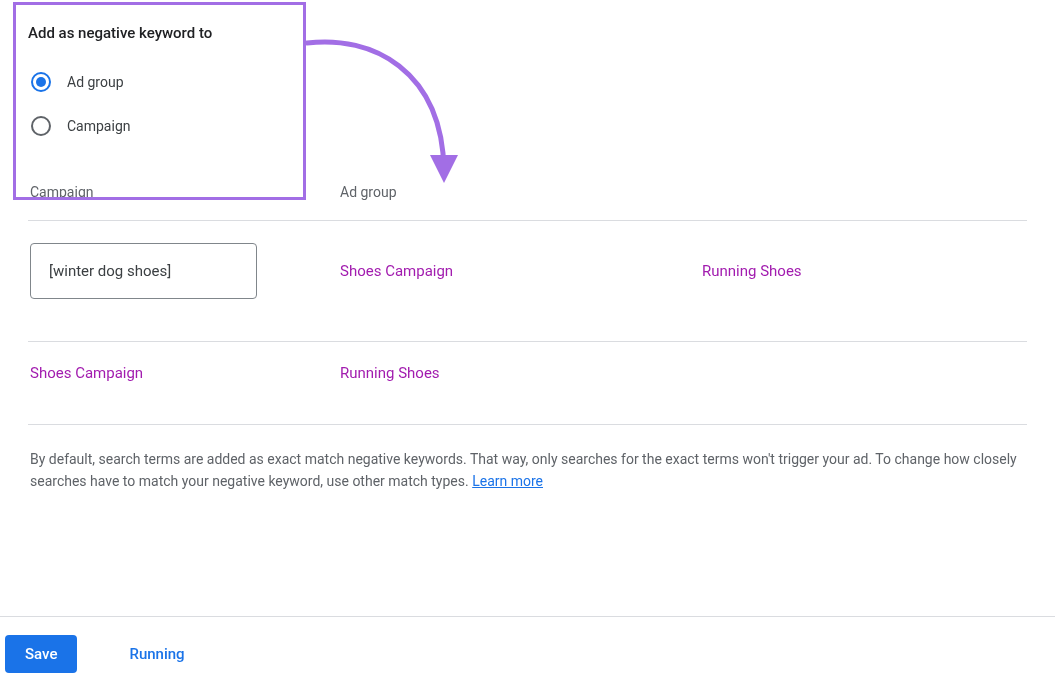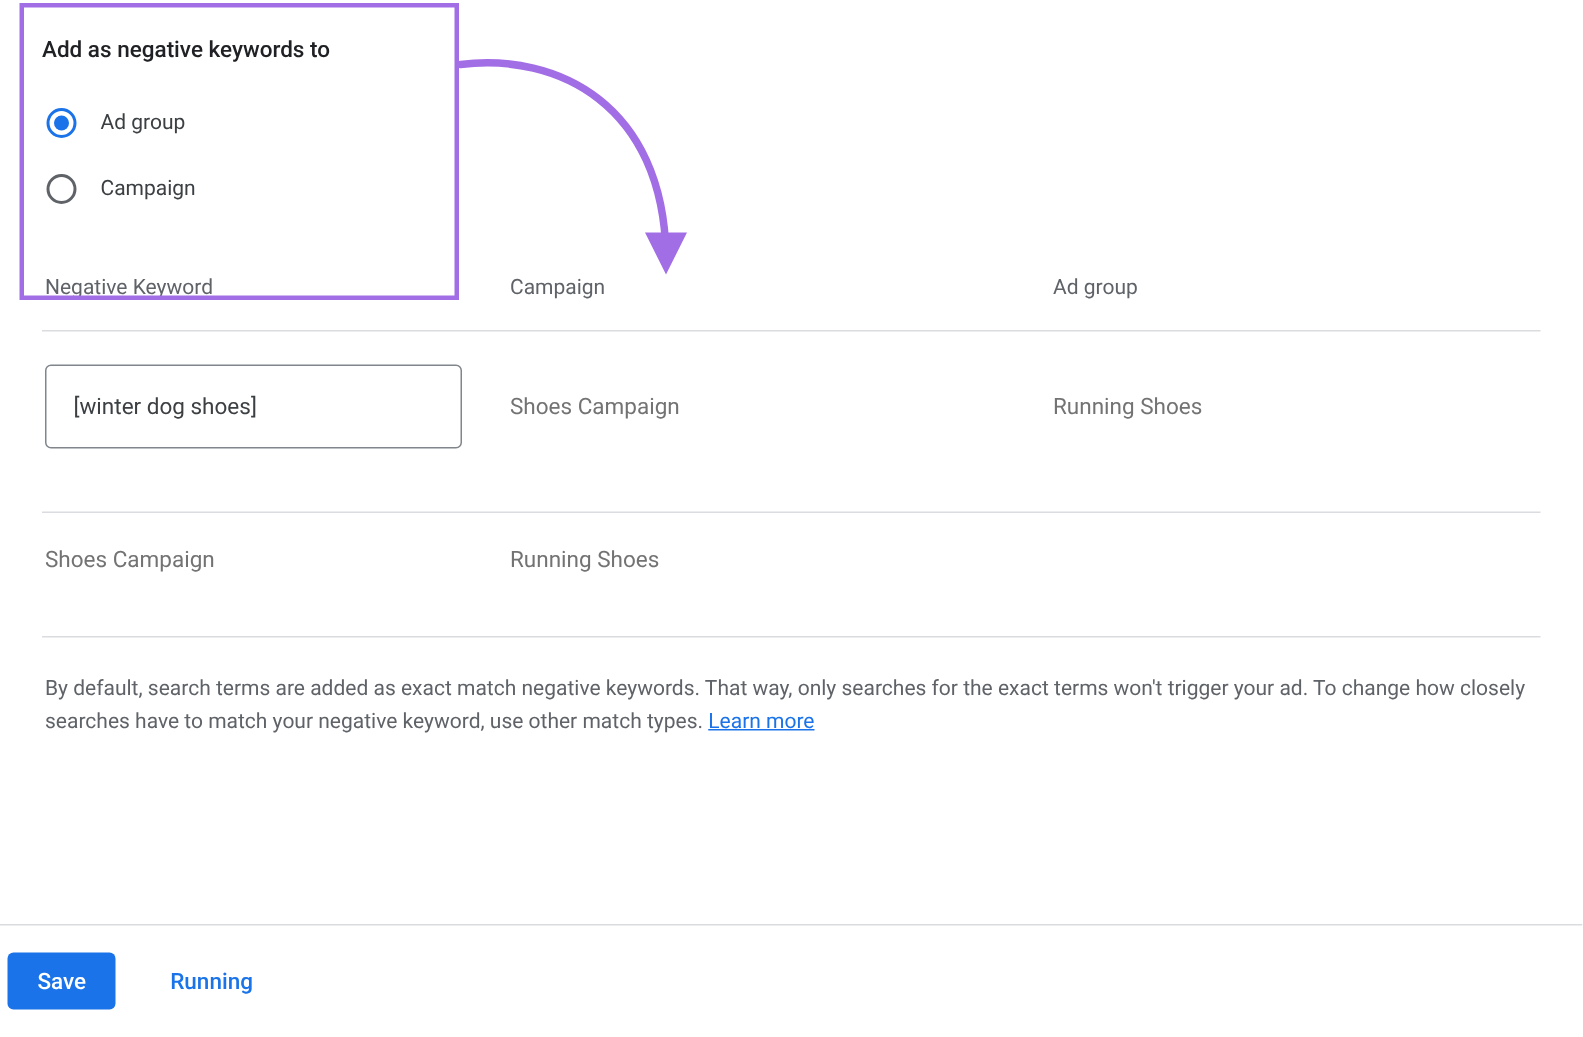--- a/index.html
+++ b/index.html
@@ -94,33 +94,33 @@
       font-weight: 400;
     }
     .table-row {
       display: grid;
       grid-template-columns: 310px 362px 1fr;
       align-items: center;
       padding: 22px 0 42px 2px;
       border-bottom: 1px solid #dadce0;
     }
     .keyword-input {
-      width: 278px;
+      width: 227px;
       height: 56px;
       border: 1px solid #80868b;
       border-radius: 4px;
       padding: 0 18px;
       font-size: 15px;
       color: #3c4043;
       font-family: inherit;
       outline: none;
     }
     .cell-text {
       font-size: 15px;
-      color: #737373;
+      color: #a21caf;
     }
     .help-text {
       margin-top: 24px;
       font-size: 14px;
       color: #5f6368;
       line-height: 1.55;
       padding: 0 2px;
     }
     .learn-more {
       color: #1a73e8;
@@ -128,21 +128,21 @@
       cursor: pointer;
     }
     .footer {
       position: absolute;
       bottom: 0;
       left: 0;
       right: 0;
       border-top: 1px solid #dadce0;
       padding: 18px 5px 18px 5px;
       display: flex;
-      gap: 24px;
+      gap: 40px;
     }
     .btn-save {
       background: #1a73e8;
       color: #fff;
       border: none;
       border-radius: 4px;
       padding: 10px 20px;
       font-size: 15px;
       font-weight: 500;
       cursor: pointer;
@@ -164,38 +164,37 @@
 
 <div class="highlight-box"></div>
 
 <svg class="arrow-svg" viewBox="0 0 165 160">
   <path d="M 5 8 C 70 0, 140 35, 142 135" stroke="#a26ee5" stroke-width="5" fill="none" stroke-linecap="round"></path>
   <path d="M 128 120 L 142 148 L 156 120 Z" fill="#a26ee5"></path>
 </svg>
 
 <div class="panel">
 
-  <div class="panel-title">Add as negative keywords to</div>
+  <div class="panel-title">Add as negative keyword to</div>
 
   <div class="radio-group">
     <div class="radio-item">
       <span class="radio-circle selected">
         <span class="radio-dot"></span>
       </span>
       <span class="radio-label">Ad group</span>
     </div>
     <div class="radio-item">
       <span class="radio-circle"></span>
       <span class="radio-label">Campaign</span>
     </div>
   </div>
 
   <div class="table-section">
     <div class="table-header">
-      <div class="col-header">Negative Keyword</div>
       <div class="col-header">Campaign</div>
       <div class="col-header">Ad group</div>
     </div>
 
     <div class="table-row">
       <div>
         <input class="keyword-input" value="[winter dog shoes]" style="">
       </div>
       <div class="cell-text">Shoes Campaign</div>
       <div class="cell-text">Running Shoes</div>

